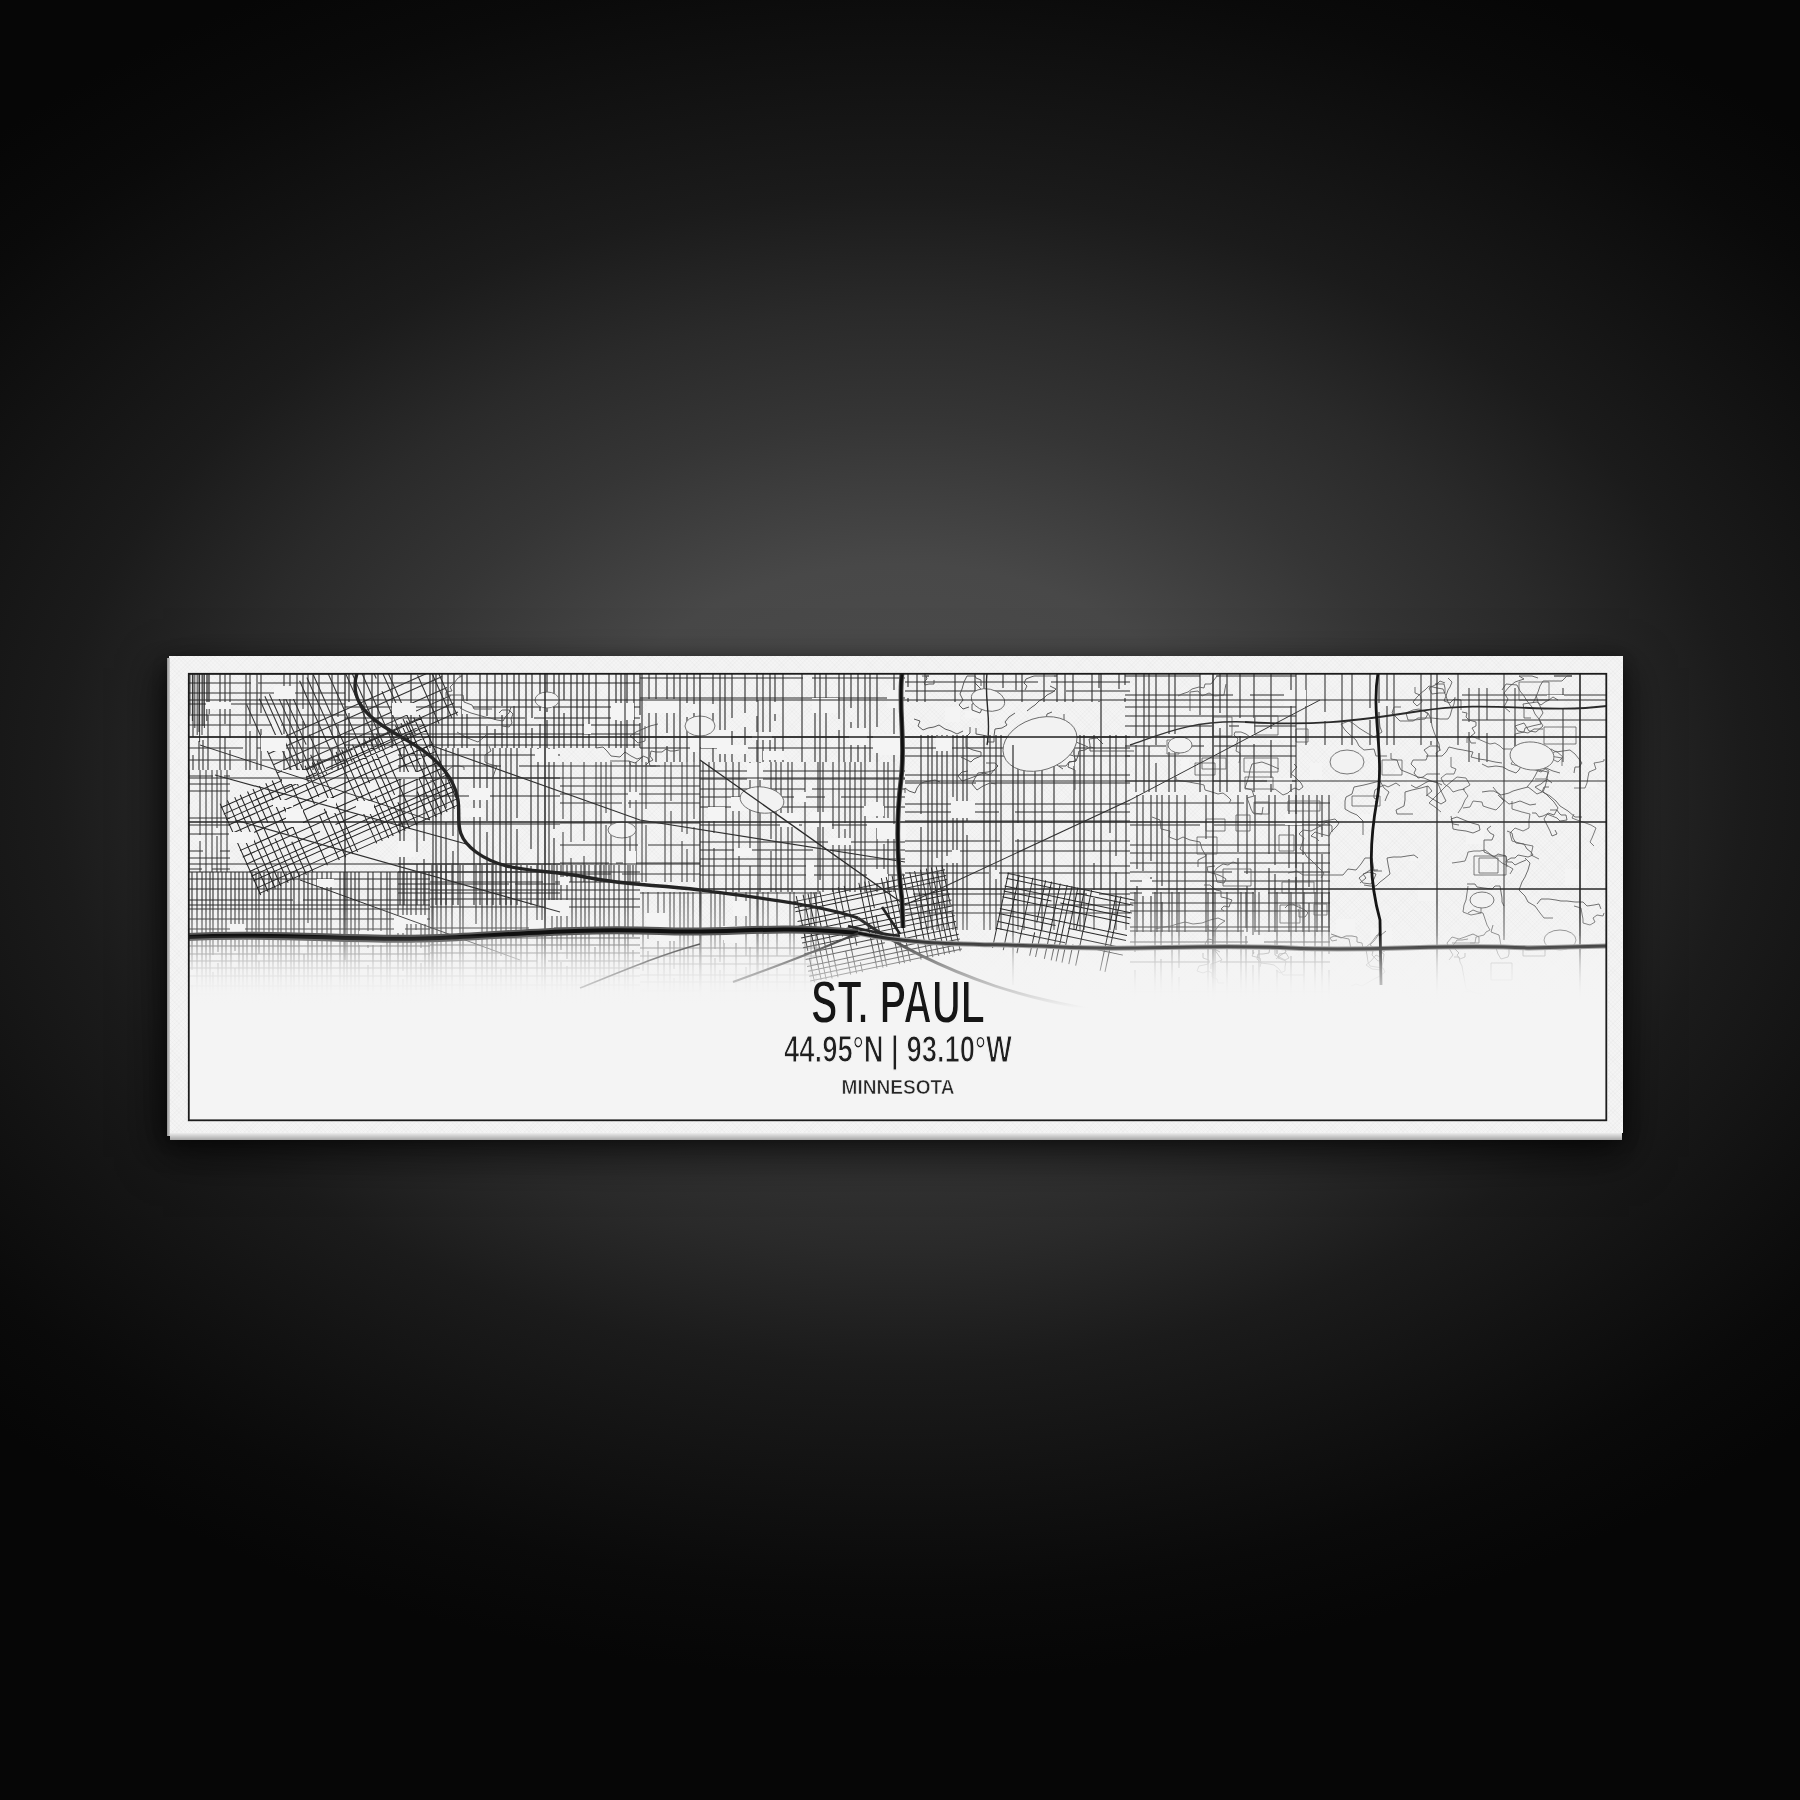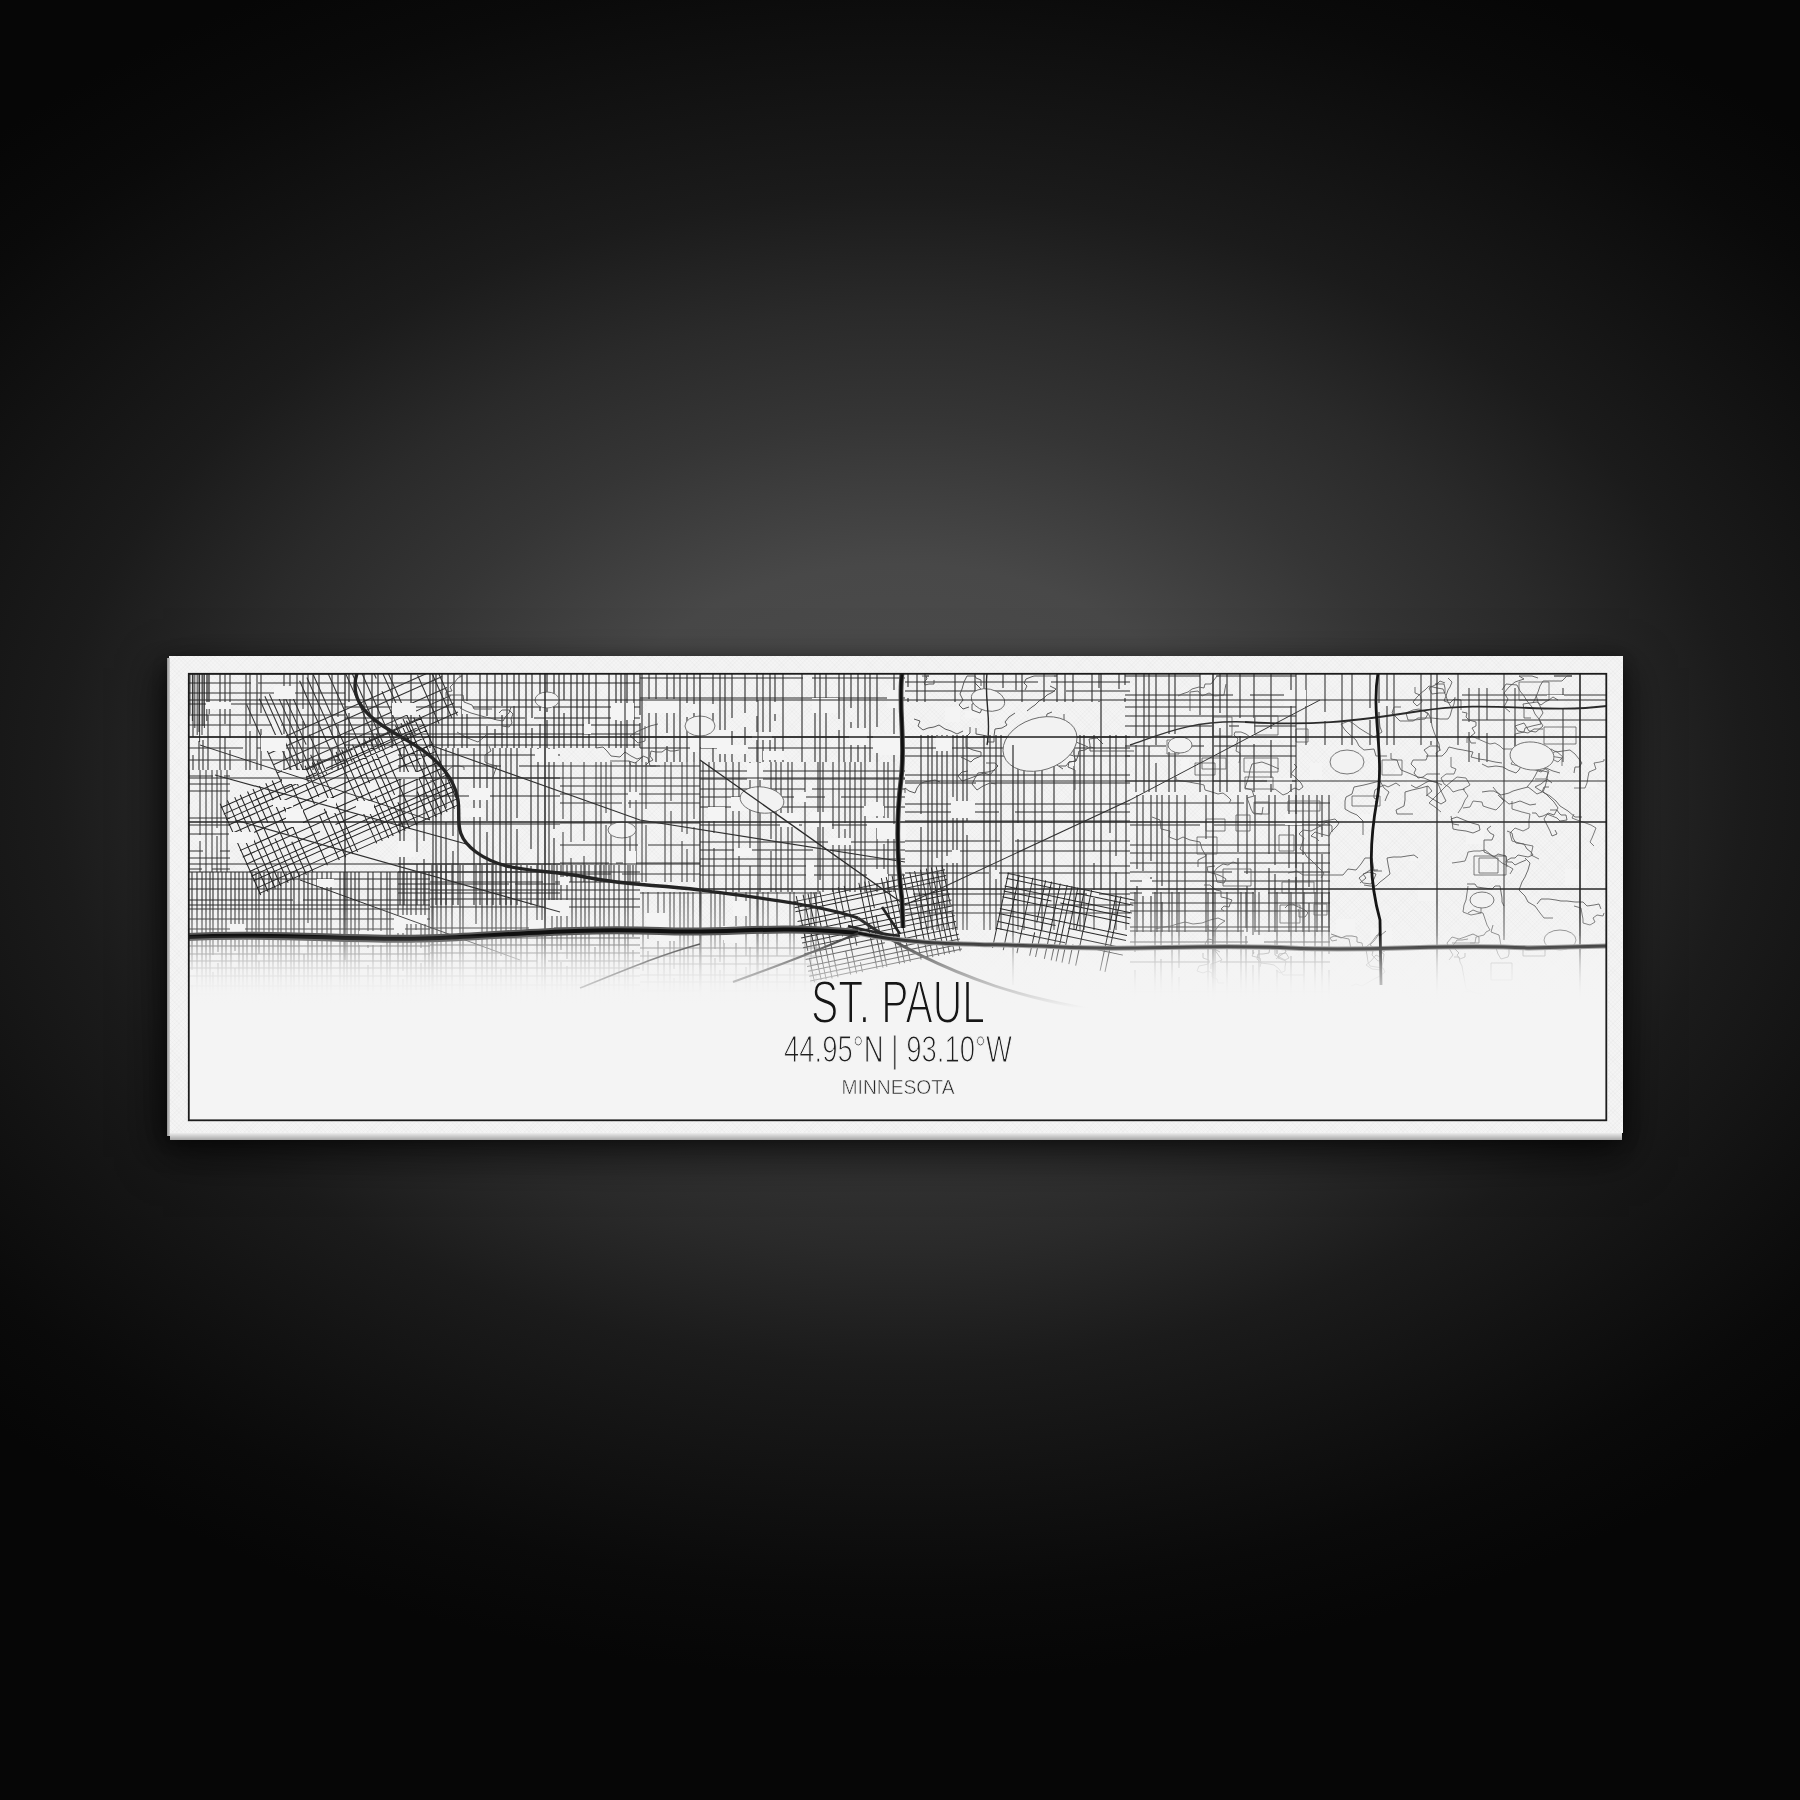--- a/index.html
+++ b/index.html
@@ -3,21 +3,21 @@
 <meta charset="utf-8">
 <style>
   html,body{margin:0;padding:0;width:1800px;height:1800px;overflow:hidden;background:#000;
     font-family:"Liberation Sans",sans-serif;}
   .bg{position:absolute;left:0;top:0;width:1800px;height:1800px;
     background:
       radial-gradient(ellipse 1300px 900px at 900px 780px,
         #4e4e4e 0%, #484848 24%, #353535 40%, #2a2a2a 52%,
         #1b1b1b 65%, #121212 78%, #0a0a0a 90%, #060606 100%);}
   .canvas{position:absolute;left:169px;top:656px;width:1454px;height:477px;background:#f4f4f4;
-    box-shadow:0 18px 40px 6px rgba(0,0,0,.5), 0 6px 14px rgba(0,0,0,.4), -12px 12px 26px rgba(0,0,0,.28);}
+    box-shadow:0 18px 40px 6px rgba(0,0,0,.5), 0 6px 14px rgba(0,0,0,.4), -12px 12px 26px rgba(0,0,0,.28);font-weight:bold;}
   .weave{position:absolute;left:0;top:0;width:100%;height:100%;
     background:
       repeating-linear-gradient(45deg, rgba(0,0,0,.016) 0 1px, rgba(255,255,255,0) 1px 3px),
       repeating-linear-gradient(-45deg, rgba(0,0,0,.016) 0 1px, rgba(255,255,255,0) 1px 3px);}
   .edge{position:absolute;left:1px;right:1px;top:477px;height:7px;
     background:linear-gradient(#ececec, #a6a6a6);}
   .edgeL{position:absolute;left:-2px;top:2px;bottom:-3px;width:3px;
     background:linear-gradient(90deg,#8f8f8f,#cfcfcf);}
 </style>
 </head>

